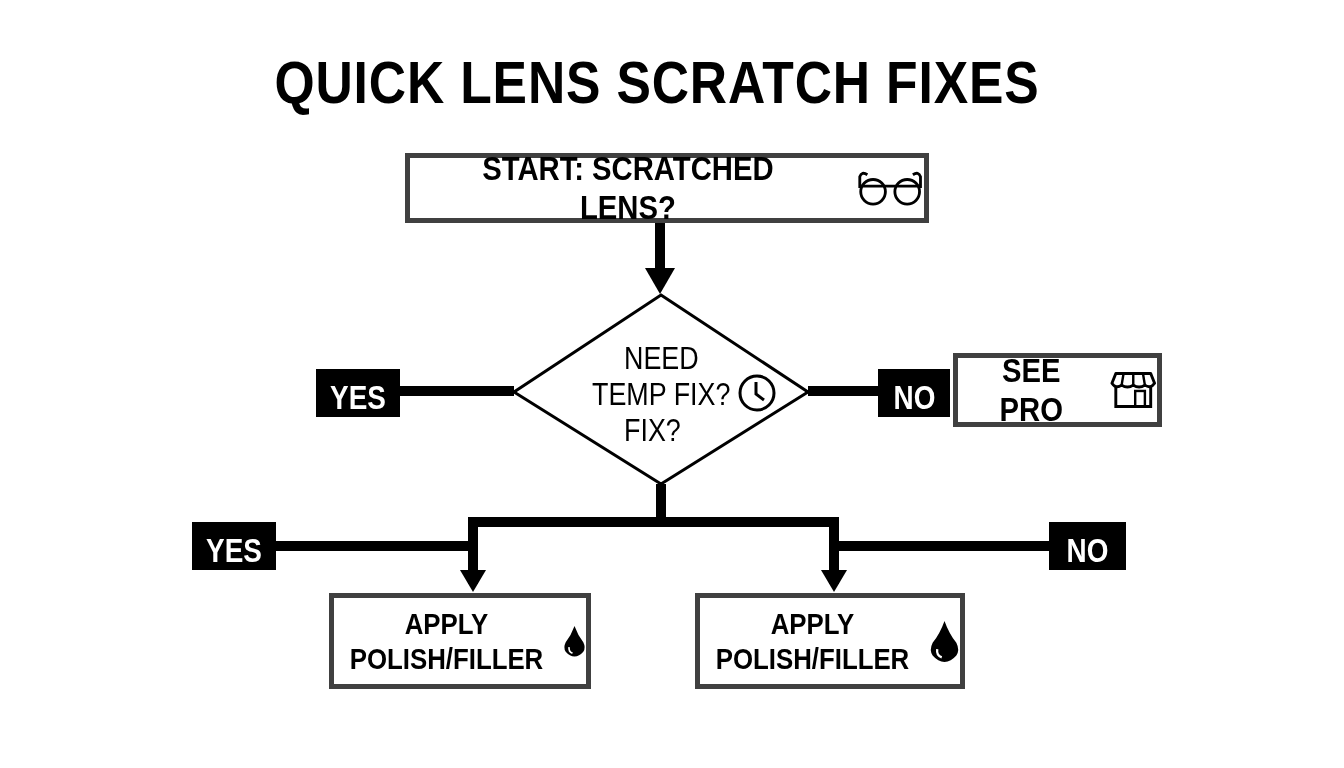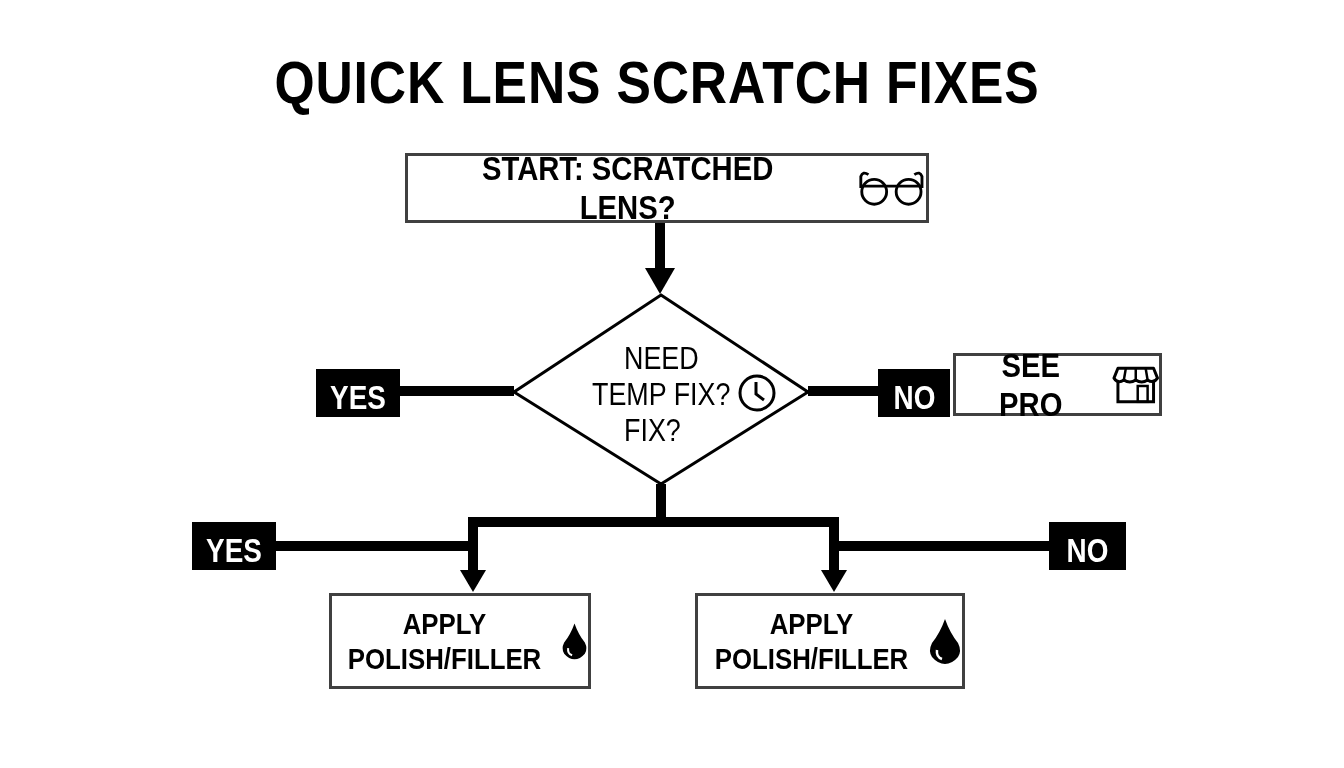--- a/index.html
+++ b/index.html
@@ -2,21 +2,21 @@
 <html><head>
 <meta charset="utf-8">
 <style>
   html, body { margin: 0; padding: 0; background: #ffffff; }
   body { width: 1344px; height: 768px; position: relative; overflow: hidden;
          font-family: "Liberation Sans", "DejaVu Sans", sans-serif; color: #000; }
   .title { position: absolute; left: 0; width: 1314px; top: 48px; text-align: center;
            font-size: 60px; font-weight: 700; letter-spacing: 1px; transform: scaleX(0.86);
            transform-origin: 657px 0; line-height: 70px; }
   svg.lines { position: absolute; left: 0; top: 0; }
-  .box { position: absolute; background: #fff; border: 3px solid #404040; box-sizing: border-box;
+  .box { position: absolute; background: #fff; border: 5px solid #404040; box-sizing: border-box;
          display: flex; align-items: center; justify-content: flex-end; font-weight: 700; }
   .box .txt { display: inline-block; transform: scaleX(0.86); text-align: center; }
   .tag { position: absolute; background: #000; color: #fff; display: flex; align-items: flex-end;
          justify-content: center; font-weight: 700; font-size: 34px; box-sizing: border-box; }
   .tag span { display: inline-block; transform: scaleX(0.82); }
   .diamond-text { position: absolute; font-weight: 400; font-size: 32px; line-height: 36px; }
   .diamond-text span { display: block; transform: scaleX(0.84); transform-origin: left center; }
   .icon { position: absolute; }
 </style>
 </head>
@@ -68,21 +68,21 @@
 </svg>
 
 <div class="tag" style="left:316px; top:369px; width:84px; height:48px;">
   <span>YES</span>
 </div>
 
 <div class="tag" style="left:878px; top:369px; width:72px; height:48px;">
   <span>NO</span>
 </div>
 
-<div class="box" style="left:953px; top:353px; width:209px; height:63px;">
+<div class="box" style="left:953px; top:353px; width:209px; height:74px;">
   <span class="txt" style="font-size:34px;">SEE PRO</span>
   <svg width="48" height="42" viewBox="0 0 48 42" style="margin-left:6px;">
     <path d="M6 4 L42 4 L46 14 Q42 20 36 16 Q30 20 24 16 Q18 20 12 16 Q6 20 2 14 Z" fill="none" stroke="#000" stroke-width="3" stroke-linejoin="round"></path>
     <line x1="14" y1="4" x2="12" y2="16" stroke="#000" stroke-width="2.5"></line>
     <line x1="24" y1="4" x2="24" y2="16" stroke="#000" stroke-width="2.5"></line>
     <line x1="34" y1="4" x2="36" y2="16" stroke="#000" stroke-width="2.5"></line>
     <path d="M6 18 L6 38 L42 38 L42 18" fill="none" stroke="#000" stroke-width="3"></path>
     <rect x="26" y="22" width="10" height="16" fill="none" stroke="#000" stroke-width="2.5"></rect>
   </svg>
 </div>

